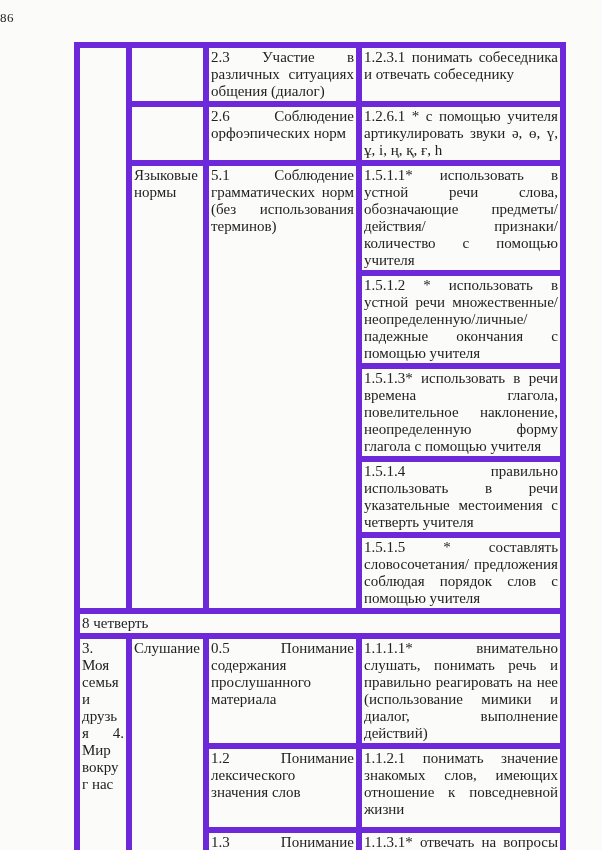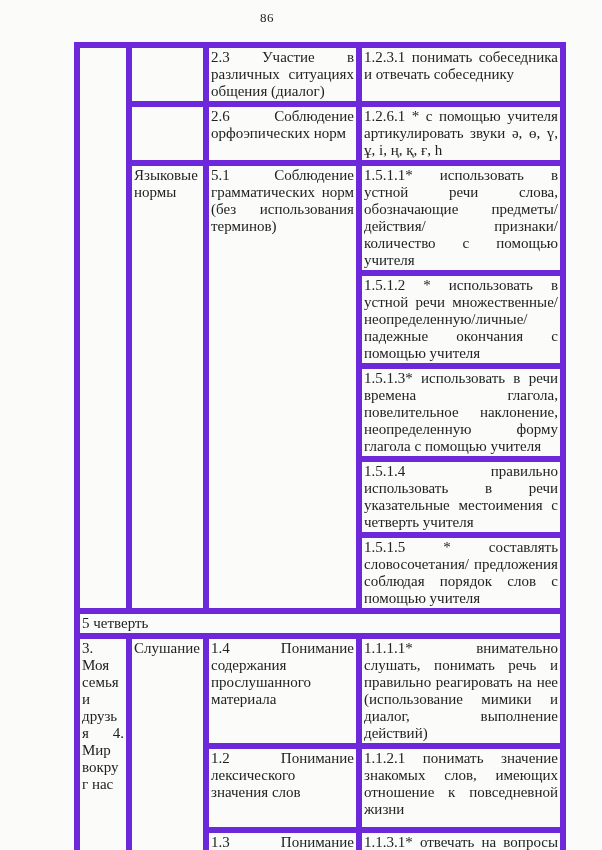--- a/index.html
+++ b/index.html
@@ -14,21 +14,20 @@
     background: #fbfbfa;
     font-family: "Liberation Serif", "DejaVu Serif", serif;
     color: #222222;
     overflow: hidden;
   }
   .page-number {
     position: absolute;
     top: 10px;
     left: 0;
     width: 534px;
-    text-align: center;
     font-size: 13px;
     letter-spacing: 0.5px;
   }
   table.curriculum {
     position: absolute;
     top: 42px;
     left: 74px;
     width: 486px;
     border-collapse: collapse;
     table-layout: fixed;
@@ -91,27 +90,27 @@
         <td>1.5.1.3* использовать в речи времена глагола, повелительное наклонение, неопределенную форму глагола с помощью учителя</td>
       </tr>
       <tr style="height:52px">
         <td>1.5.1.4 правильно использовать в речи указательные местоимения с четверть учителя</td>
       </tr>
       <tr style="height:64px">
         <td>1.5.1.5 * составлять словосочетания/ предложения соблюдая порядок слов с помощью учителя</td>
       </tr>
 
       <tr style="height:21px">
-        <td colspan="4" class="quarter">5 четверть</td>
+        <td colspan="4" class="quarter">8 четверть</td>
       </tr>
 
       <tr style="height:76px">
         <td rowspan="3">3. Моя семья и друзья 4. Мир вокруг нас</td>
         <td rowspan="3">Слушание</td>
-        <td>1.4 Понимание содержания прослушанного материала</td>
+        <td>0.5 Понимание содержания прослушанного материала</td>
         <td>1.1.1.1* внимательно слушать, понимать речь и правильно реагировать на нее (использование мимики и диалог, выполнение действий)</td>
       </tr>
       <tr style="height:84px">
         <td>1.2 Понимание лексического значения слов</td>
         <td>1.1.2.1 понимать значение знакомых слов, имеющих отношение к повседневной жизни</td>
       </tr>
       <tr style="height:80px">
         <td>1.3 Понимание содержания прослушанного аудио/видеоматериала</td>
         <td>1.1.3.1* отвечать на вопросы и подбирать соответствующую иллюстрацию/картину/ схему к прослушанному сообщению (0,3-1 мин) с помощью учителя</td>
       </tr>

